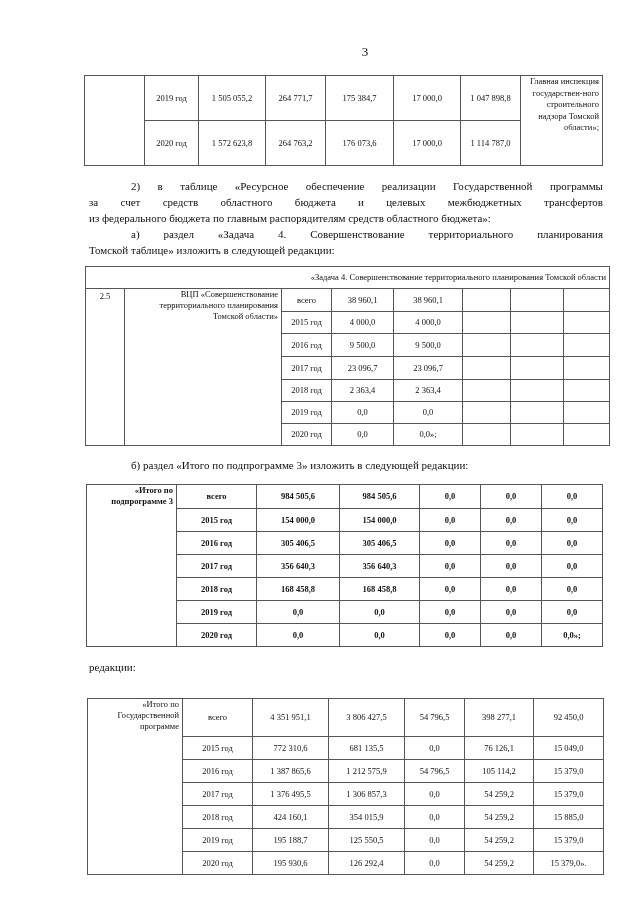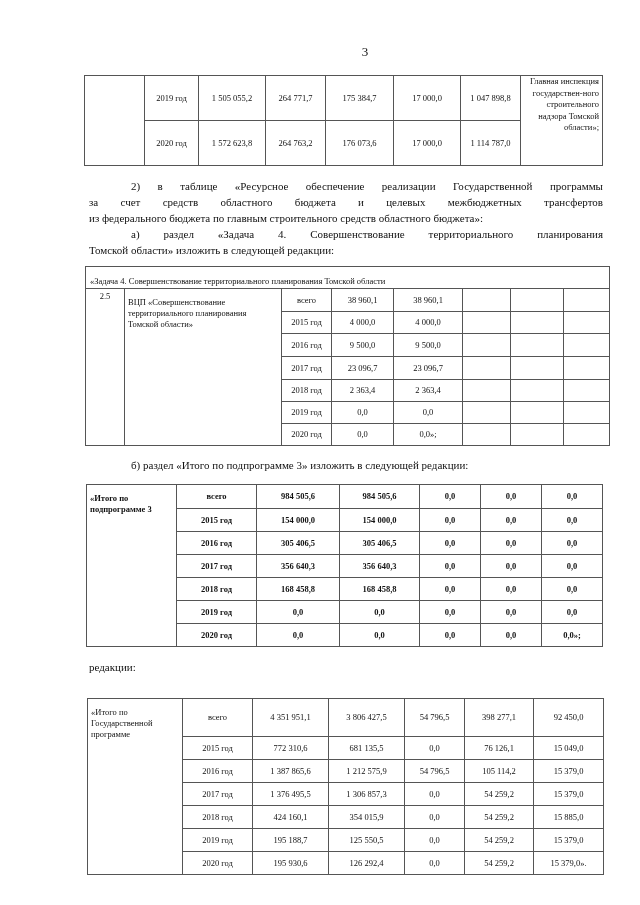--- a/index.html
+++ b/index.html
@@ -2,21 +2,21 @@
 <html><head>
 <meta charset="utf-8">
 <style>
   html, body { margin:0; padding:0; background:#fff; }
   body { width:640px; height:905px; position:relative; overflow:hidden;
          font-family:"Liberation Serif", serif; color:#111; }
   .abs { position:absolute; }
   .pagenum { left:0; width:730px; top:44px; text-align:center; font-size:13px; }
   table { border-collapse:collapse; position:absolute; table-layout:fixed; }
   td { border:1px solid #555; padding:0 3px; font-size:8.5px; text-align:center; vertical-align:middle; line-height:11px; overflow:hidden; }
-  td.lab { text-align:left; vertical-align:top; padding-top:8px; font-size:8.5px; }
+  td.lab { text-align:right; vertical-align:top; padding-top:0; font-size:8.5px; }
   td.note { text-align:right; vertical-align:top; font-size:8.5px; line-height:11.5px; }
   .para { position:absolute; font-size:11px; line-height:16px; text-align:justify; }
   .para .ind { display:inline-block; width:42px; }
   .just-line { text-align-last:justify; }
 </style>
 </head>
 <body>
 
 <div class="abs pagenum">3</div>
 
@@ -49,26 +49,26 @@
     <td>176 073,6</td>
     <td>17 000,0</td>
     <td>1 114 787,0</td>
   </tr>
 </tbody>
   </table>
 
 <div class="para" style="left:89px; top:178px; width:514px;">
   <div class="just-line"><span class="ind"></span><span>2) в таблице «Ресурсное обеспечение реализации Государственной программы</span></div>
   <div class="just-line">за счет средств областного бюджета и целевых межбюджетных трансфертов</div>
-  <div>из федерального бюджета по главным строительного средств областного бюджета»:</div>
+  <div>из федерального бюджета по главным распорядителям средств областного бюджета»:</div>
 </div>
 
 <div class="para" style="left:89px; top:226px; width:514px;">
   <div class="just-line"><span class="ind"></span><span>а) раздел «Задача 4. Совершенствование территориального планирования</span></div>
-  <div>Томской области» изложить в следующей редакции:</div>
+  <div>Томской таблице» изложить в следующей редакции:</div>
 </div>
 
 <table style="left:85px; top:266px; width:524px;">
   <colgroup>
     <col style="width:39px">
       <col style="width:157px">
       <col style="width:50px">
       <col style="width:62px">
     <col style="width:69px">
       <col style="width:48px">

